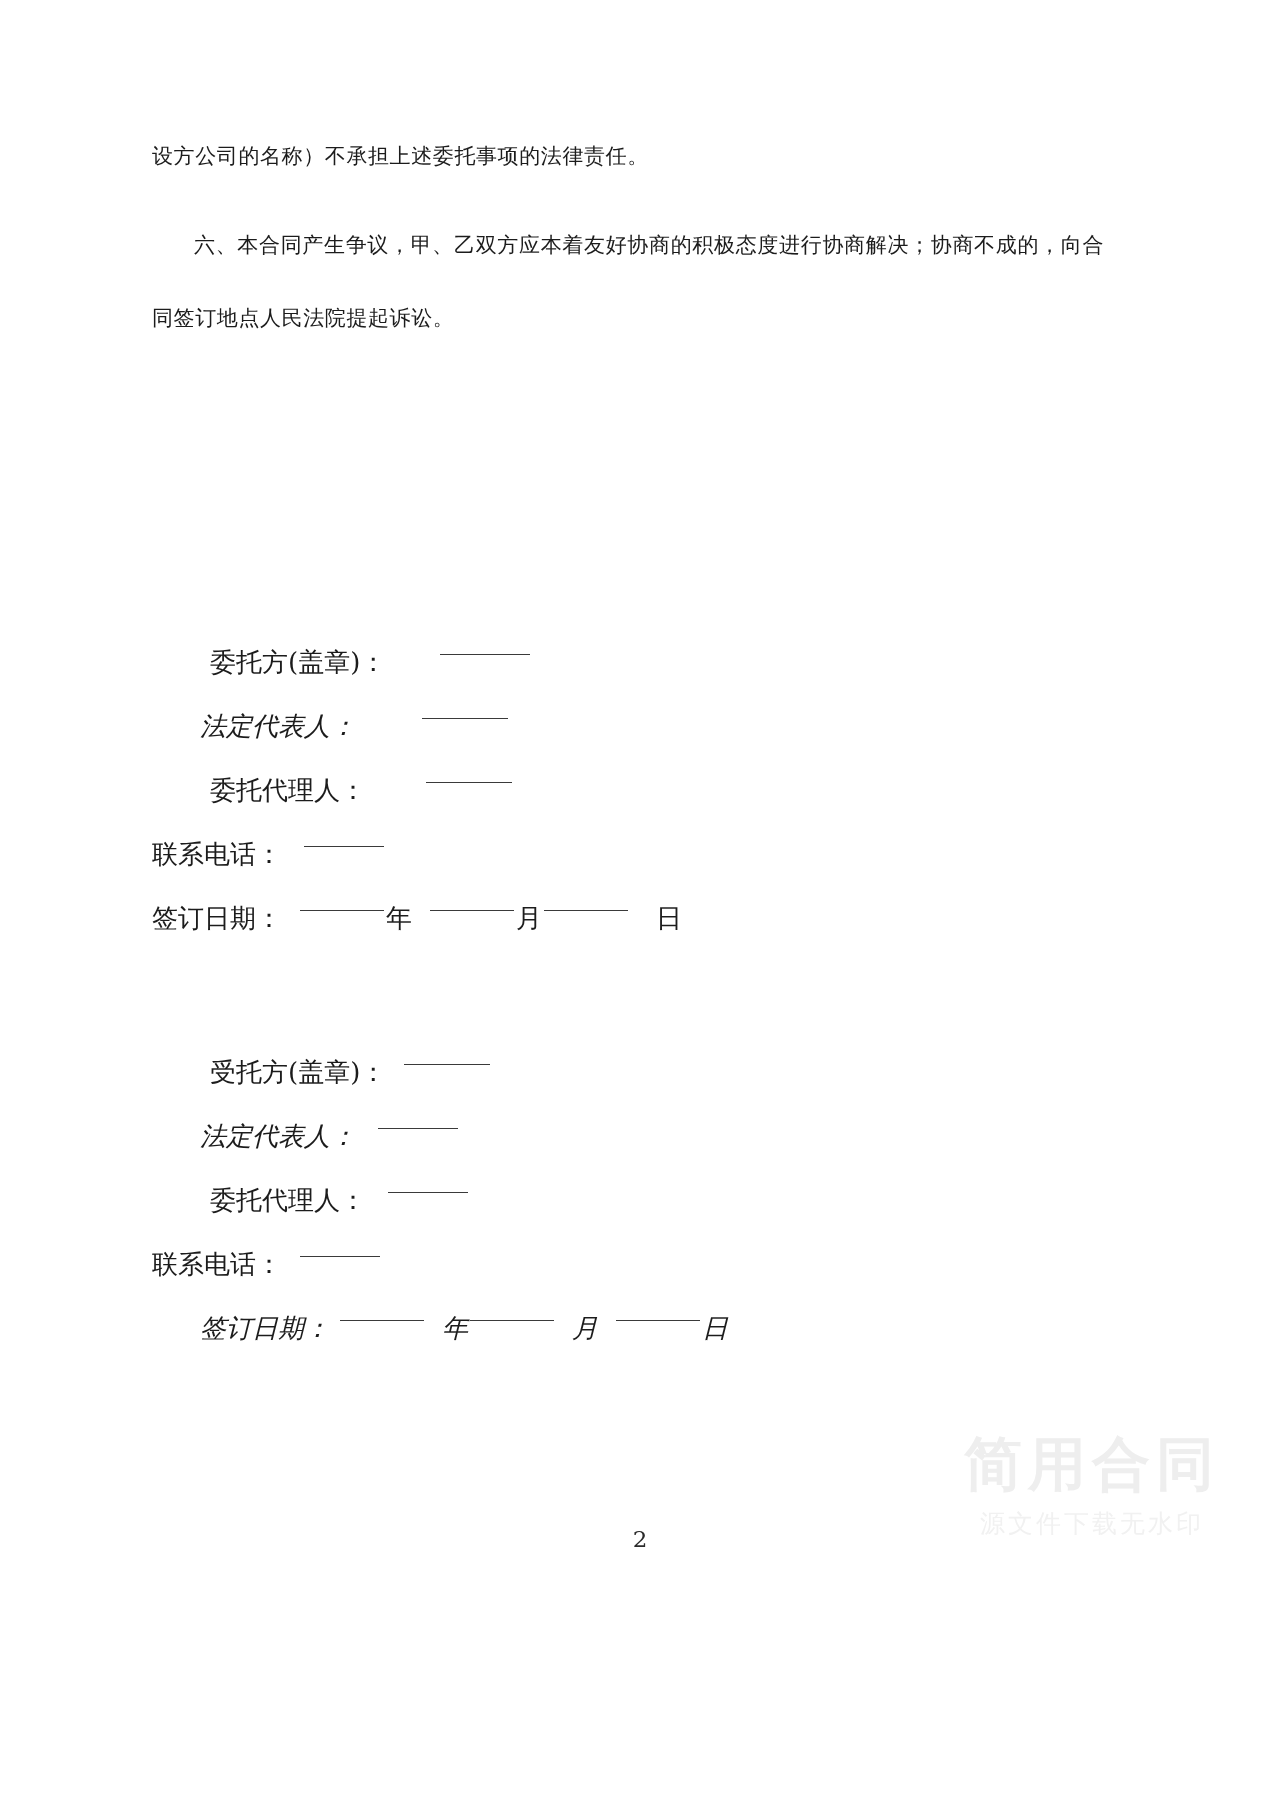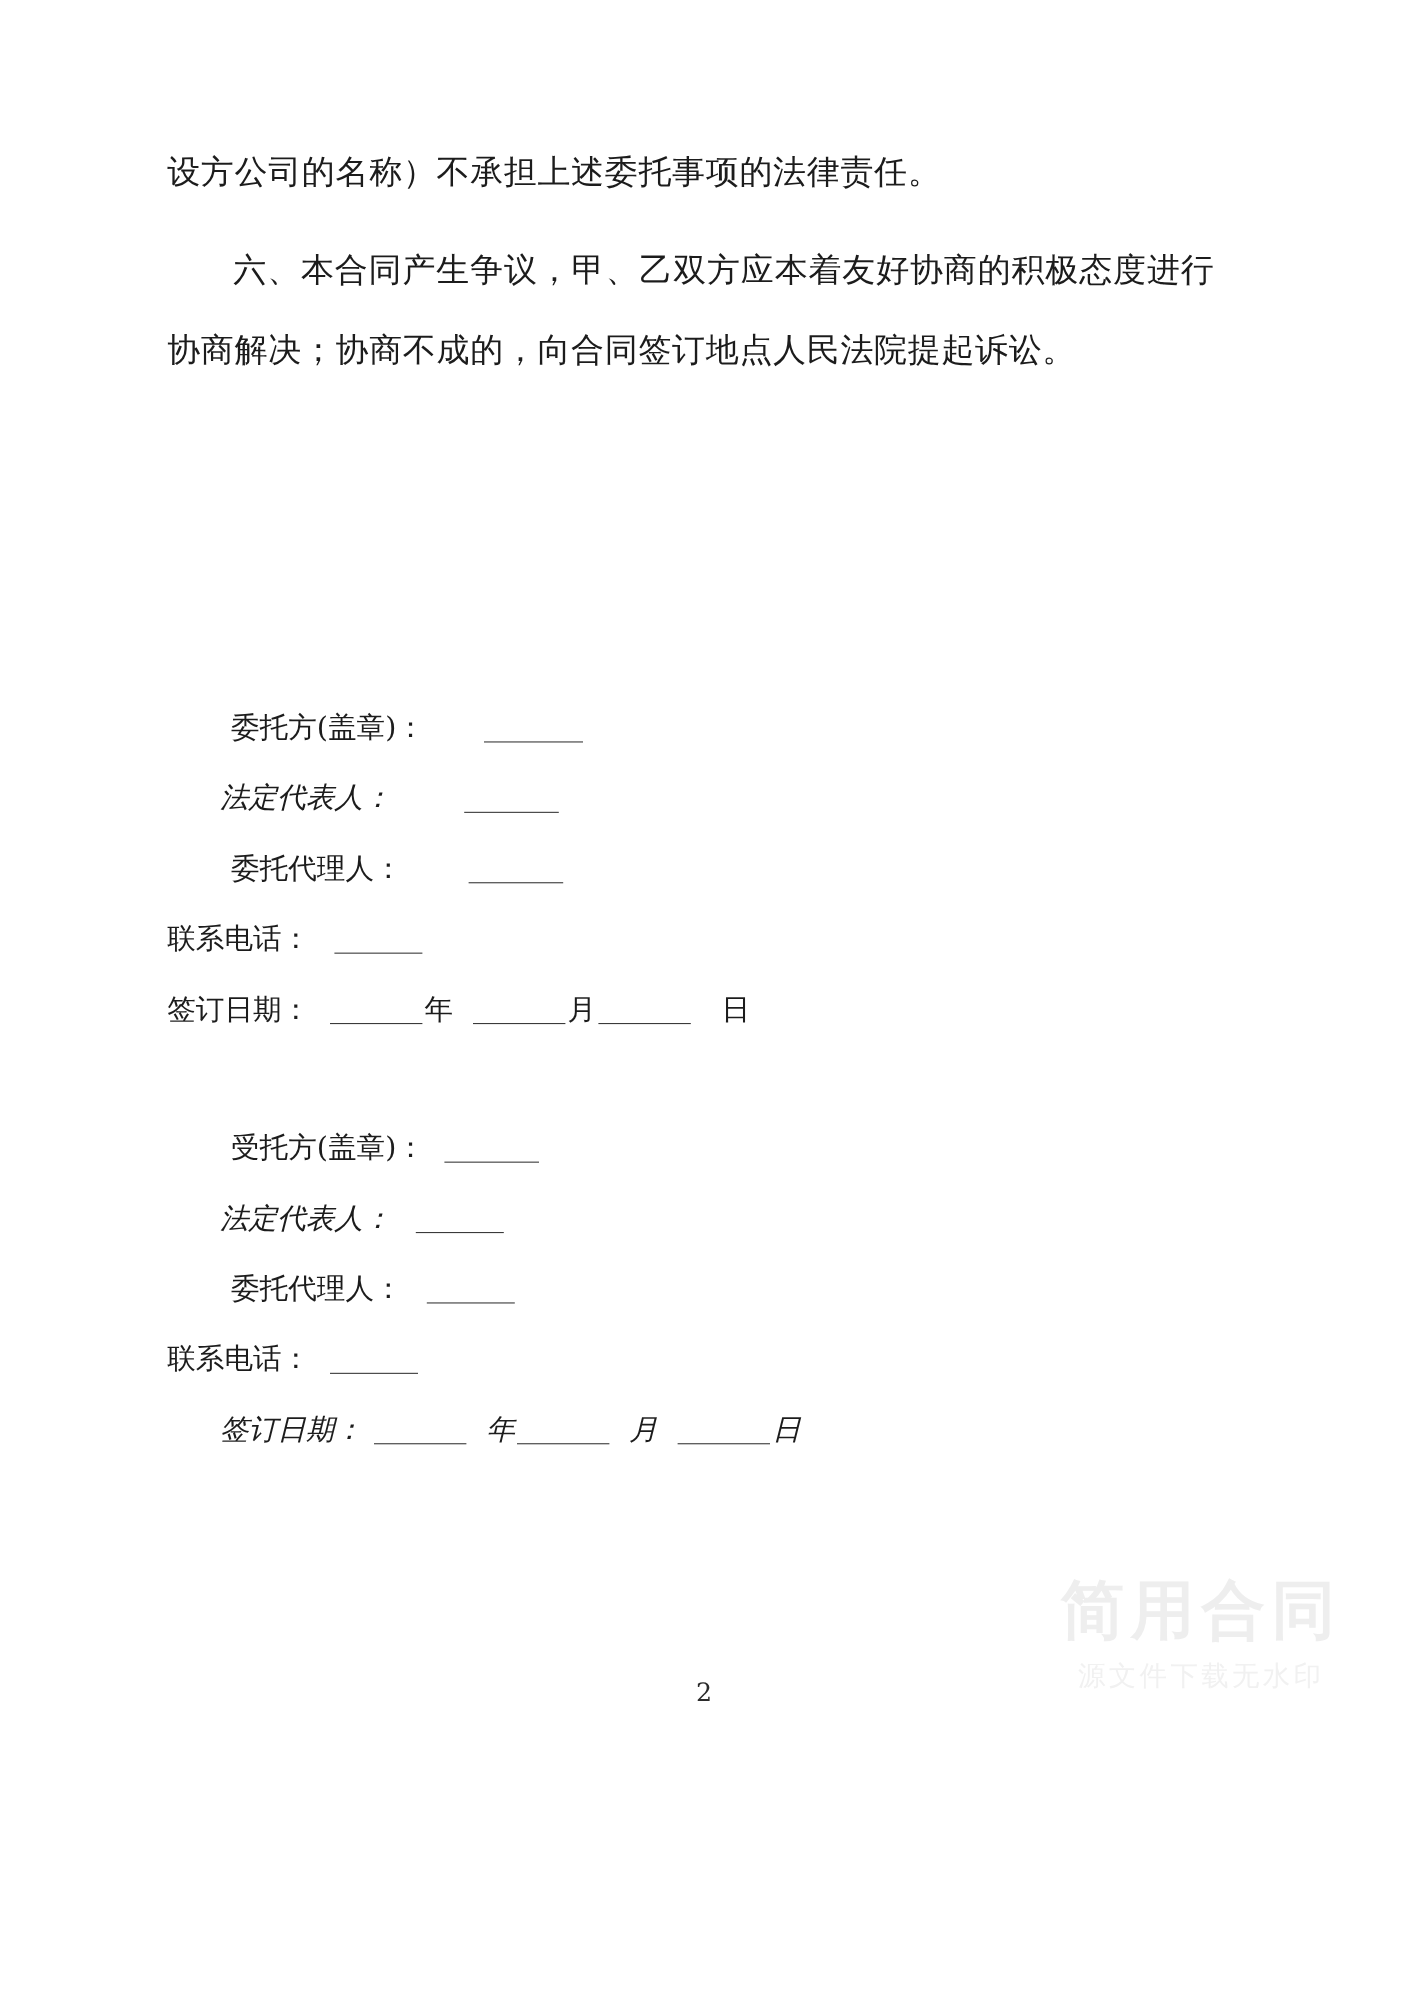--- a/index.html
+++ b/index.html
@@ -24,21 +24,21 @@
 
   
   .content {
     position: absolute;
     left: 152px;
     top: 120px;
     width: 952px;
   }
 
   .para {
-    font-size: 30px;
+    font-size: 21px;
     line-height: 73px;
     letter-spacing: 0.6px;
     text-align: justify;
     text-justify: inter-character;
     color: #1c1c1c;
     margin: 0;
   }
   .para.indent {
     text-indent: 2em;
   }
@@ -48,25 +48,25 @@
 
   .gap-sm { height: 8px; }
 
   
   .sig-block {
     position: absolute;
     left: 152px;
     width: 900px;
   }
   #sig-block-entruster { top: 630px; }
-  #sig-block-trustee  { top: 1012px; }
+  #sig-block-trustee  { top: 1040px; }
 
   .sig-row {
     display: flex;
-    align-items: center;
+    align-items: flex-start;
     font-size: 26px;
     line-height: 64px;
     color: #1c1c1c;
     white-space: nowrap;
   }
   .sig-row .lbl {
     display: inline-block;
   }
   .sig-row .pad-1 { display: inline-block; width: 54px; }
   .sig-row .pad-2 { display: inline-block; width: 66px; }

